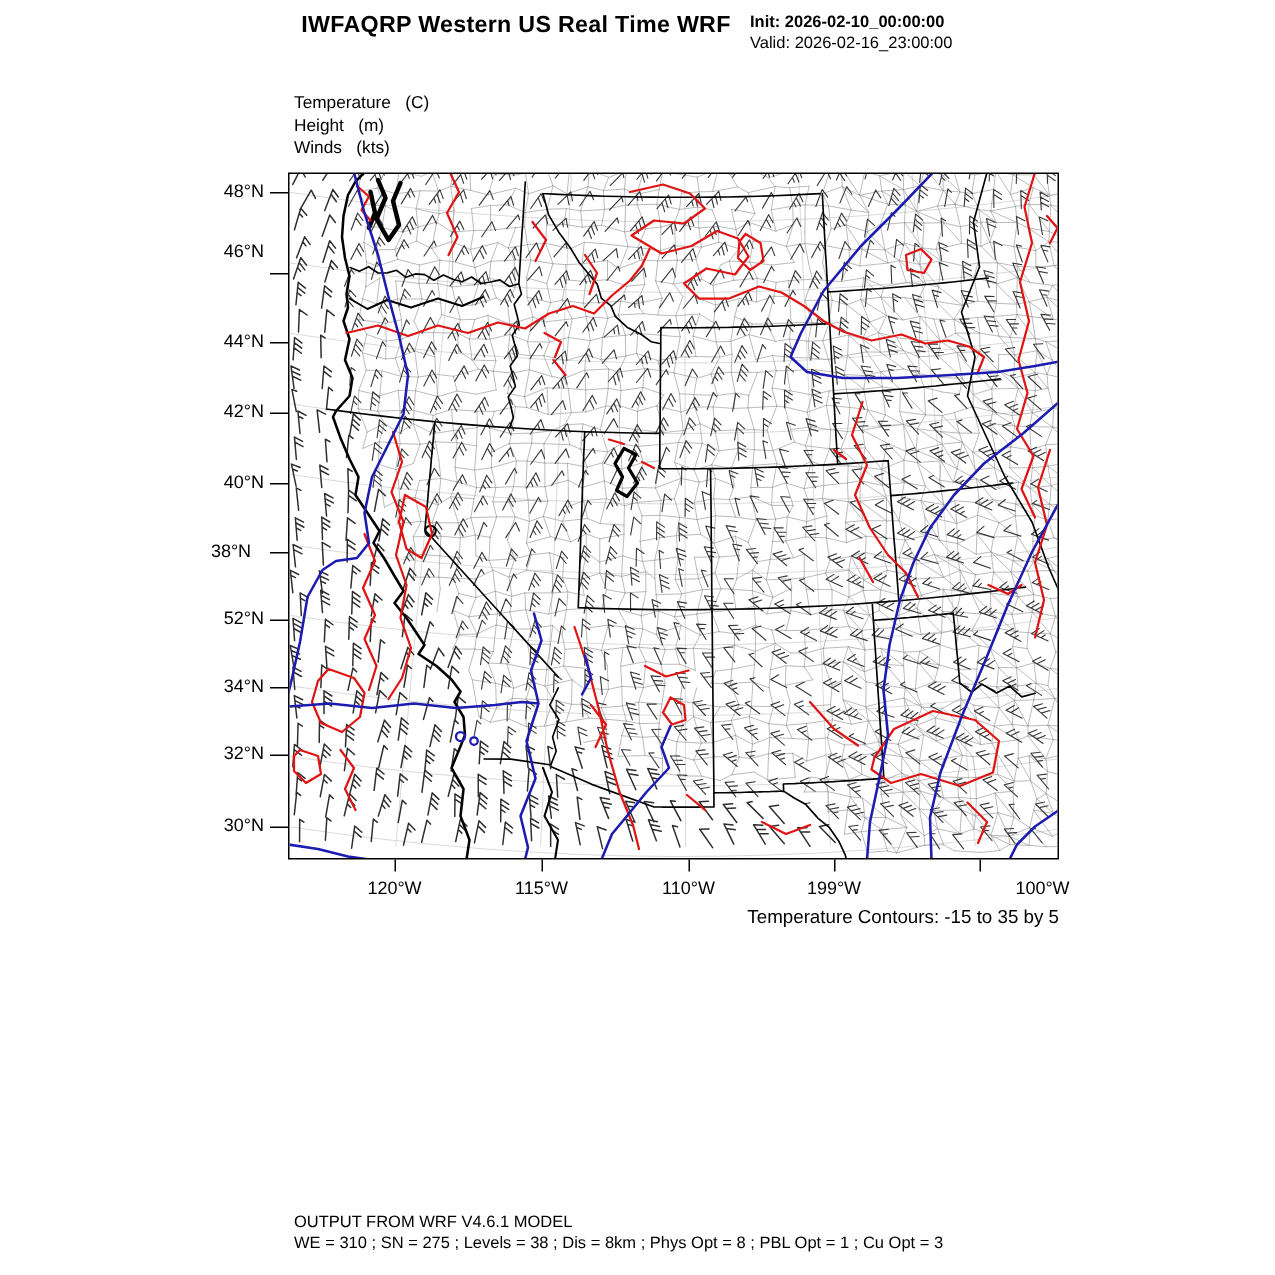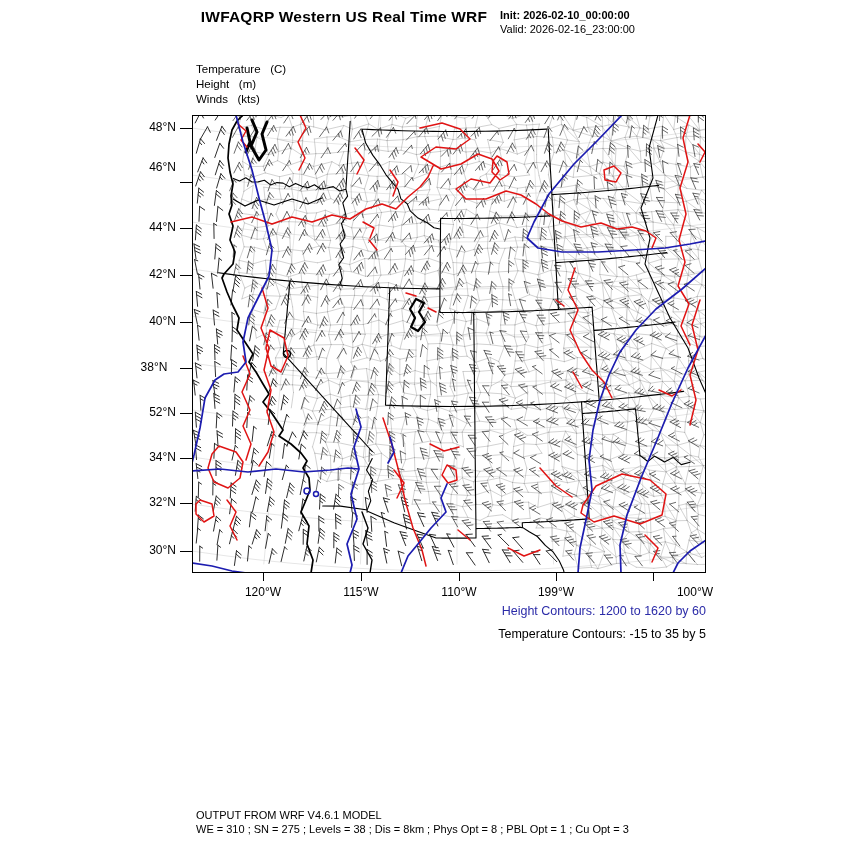--- a/index.html
+++ b/index.html
@@ -84,20 +84,19 @@
     <div class="abs lon-label" style="left: 335px; top: 585px;">115°W</div>
     <div class="abs lon-tick" style="left: 458.5px; top: 573px;"></div>
     <div class="abs lon-label" style="left: 433px; top: 585px;">110°W</div>
     <div class="abs lon-tick" style="left: 555.5px; top: 573px;"></div>
     <div class="abs lon-label" style="left: 530px; top: 585px;">199°W</div>
     <div class="abs lon-tick" style="left: 652.5px; top: 573px;"></div>
     <div class="abs lon-label" style="left: 646px; top: 585px; margin-left: 23px;">100°W</div>
   </div>
 
 <div class="abs" id="captions">
-  <div id="cap-height" style="color: rgb(43, 43, 168);">Height Contours: 1200 to 1620 by 60</div>
   <div id="cap-temp" style="color: #000000;">Temperature Contours: -15 to 35 by 5</div>
 </div>
 
 <div class="abs" id="footer">
   <div>OUTPUT FROM WRF V4.6.1 MODEL</div>
   <div>WE = 310 ; SN = 275 ; Levels = 38 ; Dis = 8km ; Phys Opt = 8 ; PBL Opt = 1 ; Cu Opt = 3</div>
 </div>
 
 </body></html>

